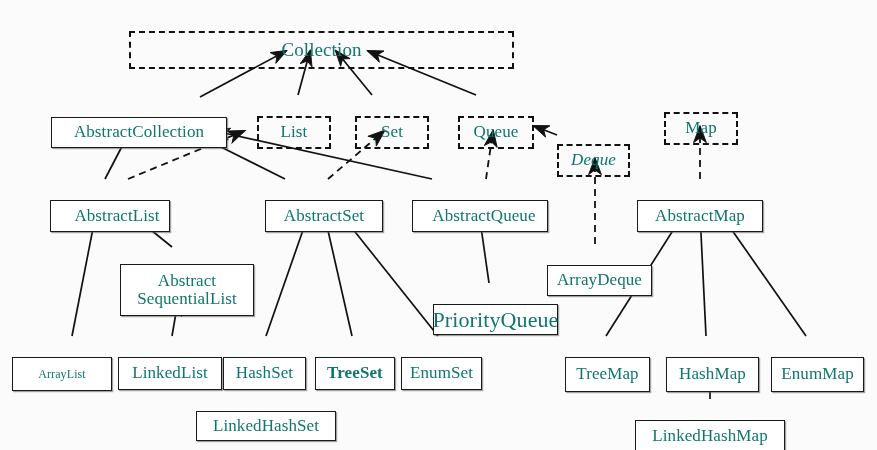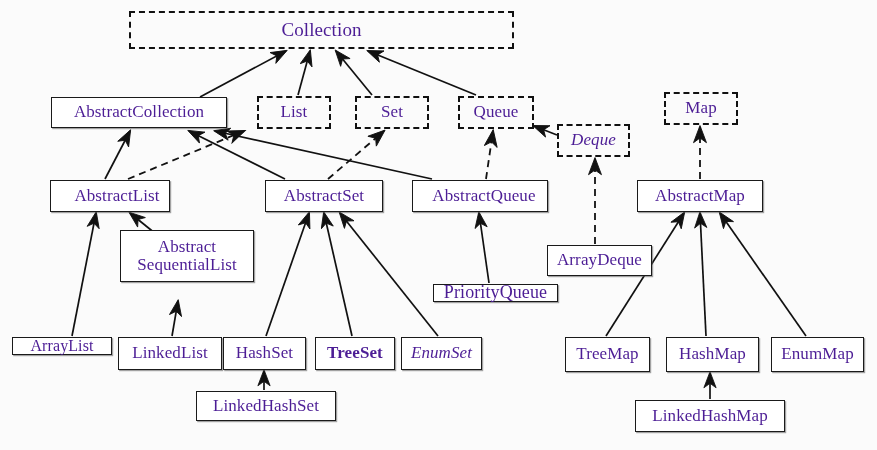--- a/index.html
+++ b/index.html
@@ -23,25 +23,26 @@
     height: 450px;
   }
   .node {
     position: absolute;
     box-sizing: border-box;
     display: flex;
     align-items: center;
     justify-content: center;
     text-align: center;
     background: #ffffff;
-    color: #4c1d95;
+    color: #0f766e;
     line-height: 1.08;
     z-index: 5;
     white-space: pre-line;
     letter-spacing: 0.1px;
+    margin-top: 20px;
   }
   .node.concrete {
     border: 1.6px solid #1a1a1a;
     box-shadow: 1.2px 1.2px 0 0 rgba(90,90,90,0.55);
   }
   .node.iface {
     border: 2.6px dashed #111111;
     background: transparent;
   }
   .node .lbl {
@@ -94,29 +95,29 @@
       <div class="node concrete" style="left: 51px; top: 97px; width: 176px; height: 31px; font-size: 17px;"><span class="lbl">AbstractCollection</span></div>
       <div class="node iface" style="left: 257px; top: 96px; width: 74px; height: 33px; font-size: 17px;"><span class="lbl">List</span></div>
       <div class="node iface" style="left: 355px; top: 96px; width: 74px; height: 33px; font-size: 17px;"><span class="lbl">Set</span></div>
       <div class="node iface" style="left: 458px; top: 96px; width: 76px; height: 33px; font-size: 17px;"><span class="lbl">Queue</span></div>
       <div class="node iface" style="left: 557px; top: 124px; width: 73px; height: 33px; font-size: 17px; font-style: italic;"><span class="lbl">Deque</span></div>
       <div class="node iface" style="left: 664px; top: 92px; width: 74px; height: 33px; font-size: 17px;"><span class="lbl">Map</span></div>
       <div class="node concrete" style="left: 50px; top: 180px; width: 120px; height: 32px; font-size: 17px; padding-left: 14px;"><span class="lbl">AbstractList</span></div>
       <div class="node concrete" style="left: 265px; top: 180px; width: 118px; height: 32px; font-size: 17px;"><span class="lbl">AbstractSet</span></div>
       <div class="node concrete" style="left: 412px; top: 180px; width: 136px; height: 32px; font-size: 17px; padding-left: 8px;"><span class="lbl">AbstractQueue</span></div>
       <div class="node concrete" style="left: 637px; top: 180px; width: 126px; height: 32px; font-size: 17px;"><span class="lbl">AbstractMap</span></div>
-      <div class="node concrete" style="left: 120px; top: 230px; width: 134px; height: 52px; font-size: 17px;"><span class="lbl">Abstract
+      <div class="node concrete" style="left: 120px; top: 244px; width: 134px; height: 52px; font-size: 17px;"><span class="lbl">Abstract
 SequentialList</span></div>
       <div class="node concrete" style="left: 547px; top: 245px; width: 105px; height: 31px; font-size: 17px;"><span class="lbl">ArrayDeque</span></div>
-      <div class="node concrete" style="left: 433px; top: 284px; width: 125px; height: 18px; font-size: 18px;"><span class="lbl">PriorityQueue</span></div>
-      <div class="node concrete" style="left: 12px; top: 337px; width: 100px; height: 18px; font-size: 16px; justify-content: center;"><span class="lbl">ArrayList</span></div>
+      <div class="node concrete" style="left: 433px; top: 284px; width: 125px; height: 31px; font-size: 22px;"><span class="lbl">PriorityQueue</span></div>
+      <div class="node concrete" style="left: 12px; top: 337px; width: 100px; height: 34px; font-size: 12px; justify-content: center;"><span class="lbl">ArrayList</span></div>
       <div class="node concrete" style="left: 118px; top: 337px; width: 104px; height: 33px; font-size: 17px;"><span class="lbl">LinkedList</span></div>
       <div class="node concrete" style="left: 223px; top: 337px; width: 83px; height: 33px; font-size: 17px;"><span class="lbl">HashSet</span></div>
       <div class="node concrete" style="left: 315px; top: 337px; width: 80px; height: 33px; font-size: 17px; font-weight: bold;"><span class="lbl">TreeSet</span></div>
-      <div class="node concrete" style="left: 401px; top: 337px; width: 81px; height: 33px; font-size: 17px; font-style: italic;"><span class="lbl">EnumSet</span></div>
+      <div class="node concrete" style="left: 401px; top: 337px; width: 81px; height: 33px; font-size: 17px;"><span class="lbl">EnumSet</span></div>
       <div class="node concrete" style="left: 565px; top: 337px; width: 85px; height: 35px; font-size: 17px;"><span class="lbl">TreeMap</span></div>
       <div class="node concrete" style="left: 666px; top: 337px; width: 93px; height: 35px; font-size: 17px;"><span class="lbl">HashMap</span></div>
       <div class="node concrete" style="left: 771px; top: 337px; width: 93px; height: 35px; font-size: 17px;"><span class="lbl">EnumMap</span></div>
       <div class="node concrete" style="left: 196px; top: 391px; width: 140px; height: 30px; font-size: 17px;"><span class="lbl">LinkedHashSet</span></div>
       <div class="node concrete" style="left: 635px; top: 400px; width: 150px; height: 32px; font-size: 17px;"><span class="lbl">LinkedHashMap</span></div>
     </div>
 
 </div>
 
 </body></html>

